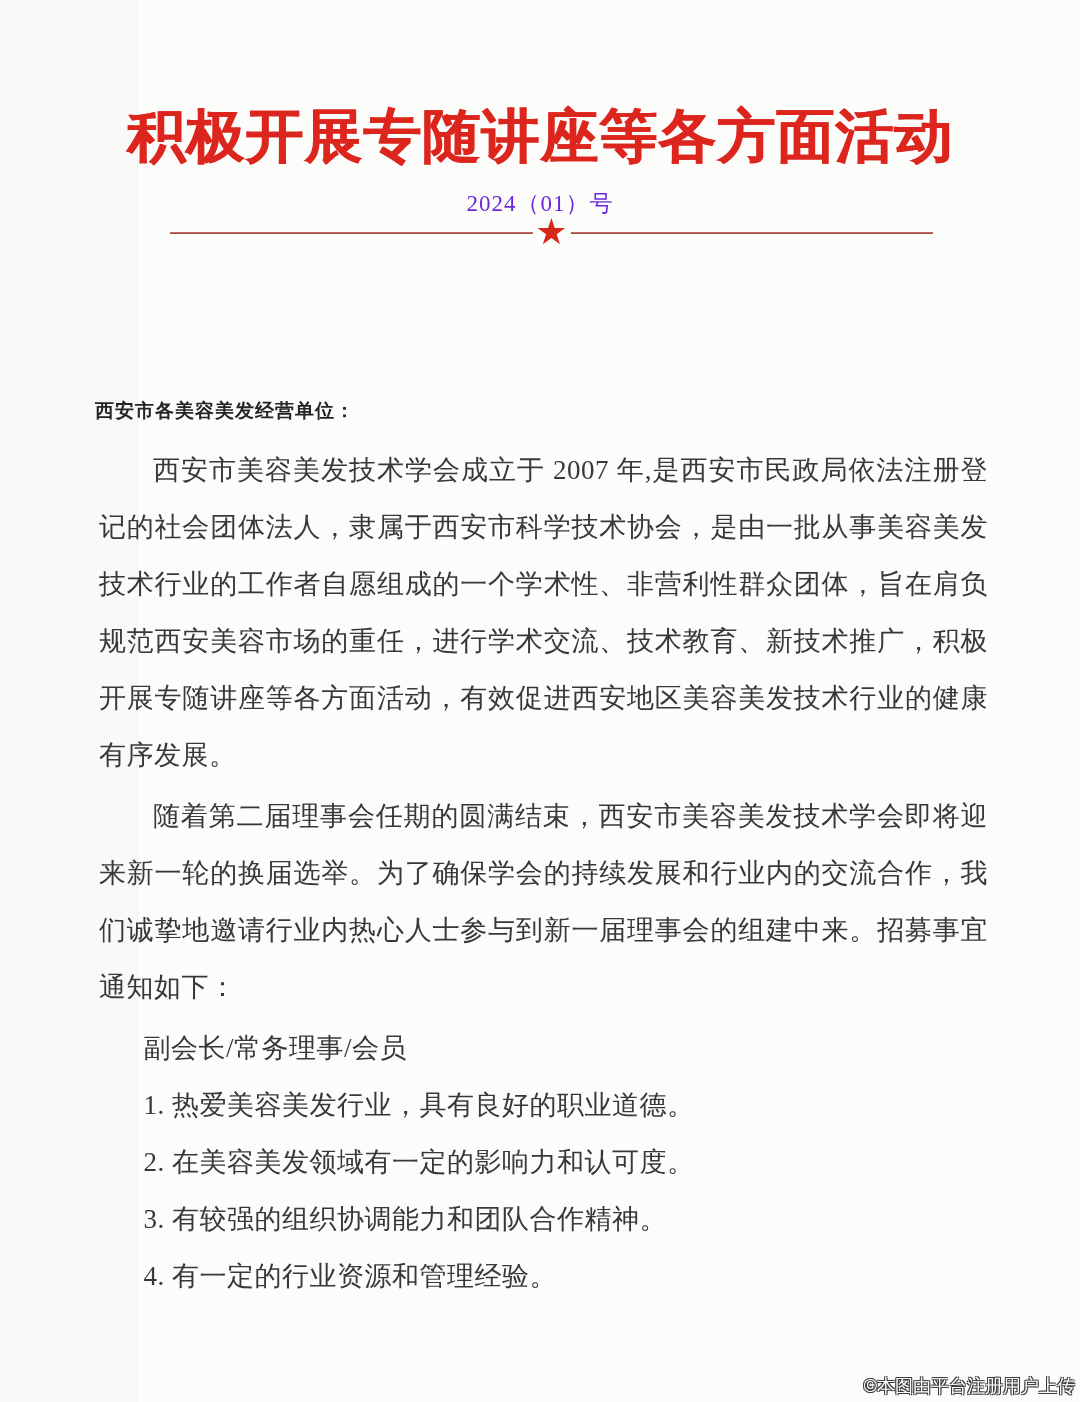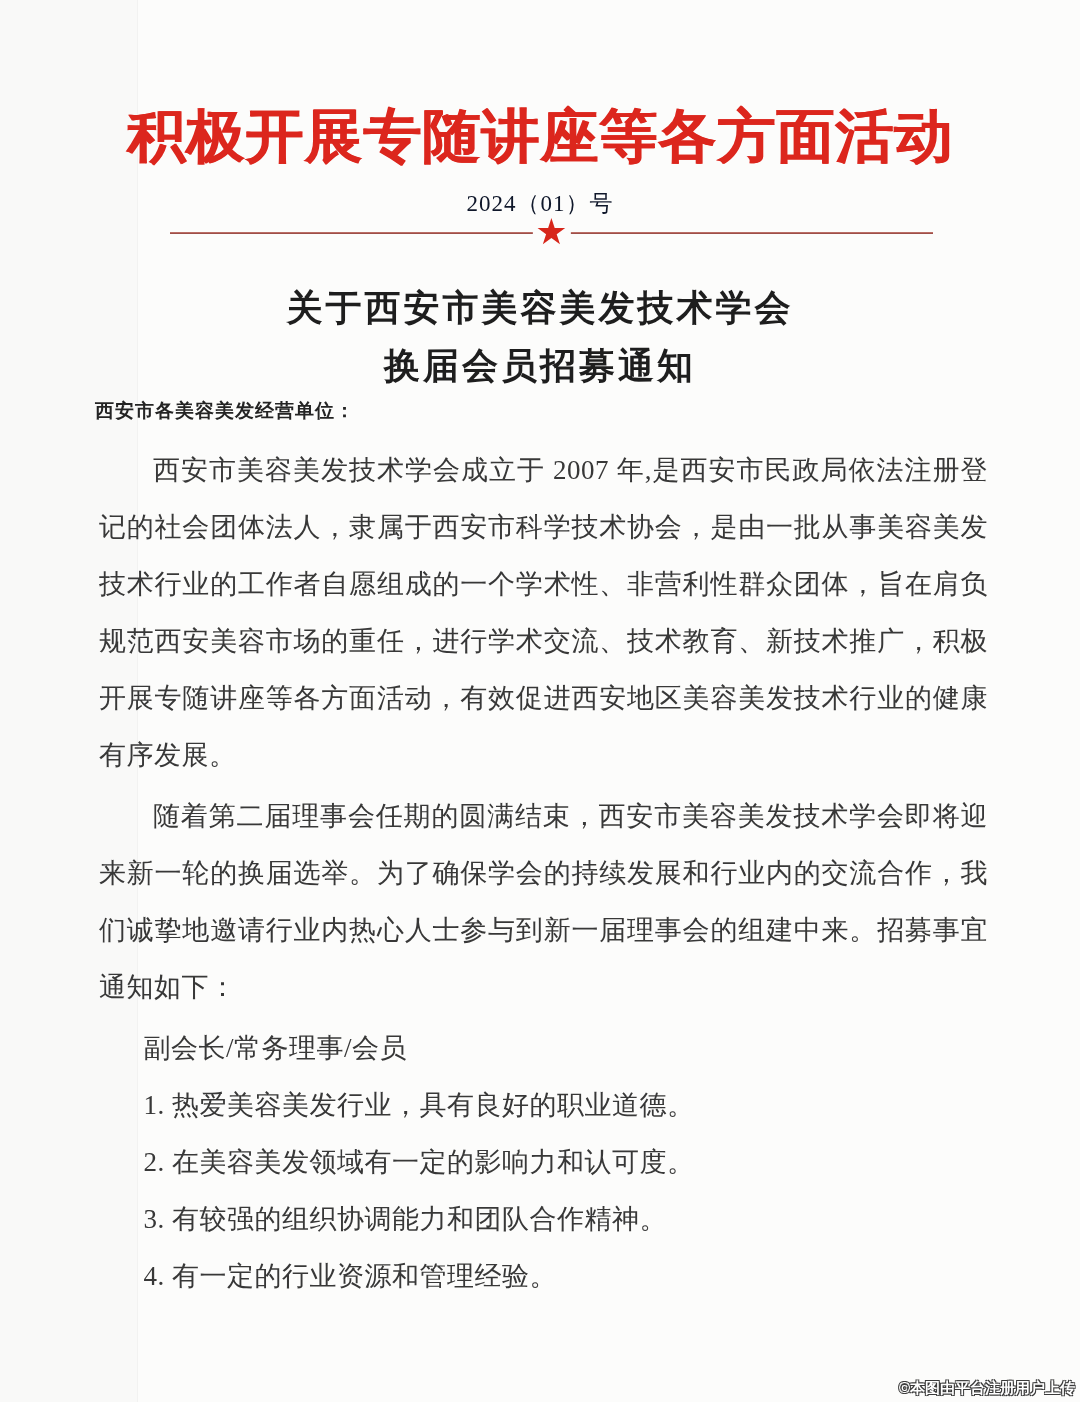--- a/index.html
+++ b/index.html
@@ -25,21 +25,21 @@
     font-size: 58px; line-height: 1.15;
     font-weight: bold;
     color: #dc261d;
     text-shadow: 1px 0 0 #dc261d;
     letter-spacing: 1px;
     white-space: nowrap;
   }
   .doc-number {
     position: absolute; top: 188px; left: 0; width: 100%;
     text-align: center;
-    font-size: 23px; color: #0f172a;
+    font-size: 23px; color: #6d28d9;
     letter-spacing: 1px;
   }
   .divider {
     position: absolute; top: 232px; left: 170px; width: 763px; height: 2px;
     background: linear-gradient(to bottom, #c97d74, #8f3f39);
   }
   .star {
     position: absolute; left: 50%; top: 50%;
     transform: translate(-50%, -52%);
     font-size: 36px; line-height: 1;
@@ -78,21 +78,21 @@
     color: #1f1f1f;
     letter-spacing: 1px;
   }
   .item {
     margin: 0;
     text-indent: 1.8em;
     letter-spacing: 0.5px;
   }
   .watermark {
     position: absolute; right: 5px; bottom: 4px;
-    font-size: 15px; font-weight: bold;
+    font-size: 18px; font-weight: normal;
     color: #ffffff;
     font-family: "Liberation Sans", "DejaVu Sans", sans-serif;
     text-shadow:
       -1px -1px 0 #3a3a3a, 1px -1px 0 #3a3a3a,
       -1px  1px 0 #3a3a3a, 1px  1px 0 #3a3a3a;
     letter-spacing: 0;
   }
 </style>
 </head>
 <body>
@@ -101,24 +101,20 @@
   <div class="scan-seam"></div>
 
   <div class="header-title">积极开展专随讲座等各方面活动</div>
 
   <div class="doc-number">2024（01）号</div>
 
   <div class="divider">
     <span class="star">★</span>
   </div>
 
-  <div class="doc-title">
-    <div>关于西安市美容美发技术学会</div>
-    <div>换届会员招募通知</div>
-  </div>
 
   <div class="salutation">西安市各美容美发经营单位：</div>
 
   <div class="doc-body" id="doc-body">
       <p class="para">西安市美容美发技术学会成立于 2007 年,是西安市民政局依法注册登记的社会团体法人，隶属于西安市科学技术协会，是由一批从事美容美发技术行业的工作者自愿组成的一个学术性、非营利性群众团体，旨在肩负规范西安美容市场的重任，进行学术交流、技术教育、新技术推广，积极开展专随讲座等各方面活动，有效促进西安地区美容美发技术行业的健康有序发展。</p>
       <p class="para">随着第二届理事会任期的圆满结束，西安市美容美发技术学会即将迎来新一轮的换届选举。为了确保学会的持续发展和行业内的交流合作，我们诚挚地邀请行业内热心人士参与到新一届理事会的组建中来。招募事宜通知如下：</p>
       <p class="item">副会长/常务理事/会员</p>
       <p class="item">1. 热爱美容美发行业，具有良好的职业道德。</p>
       <p class="item">2. 在美容美发领域有一定的影响力和认可度。</p>
       <p class="item">3. 有较强的组织协调能力和团队合作精神。</p>

